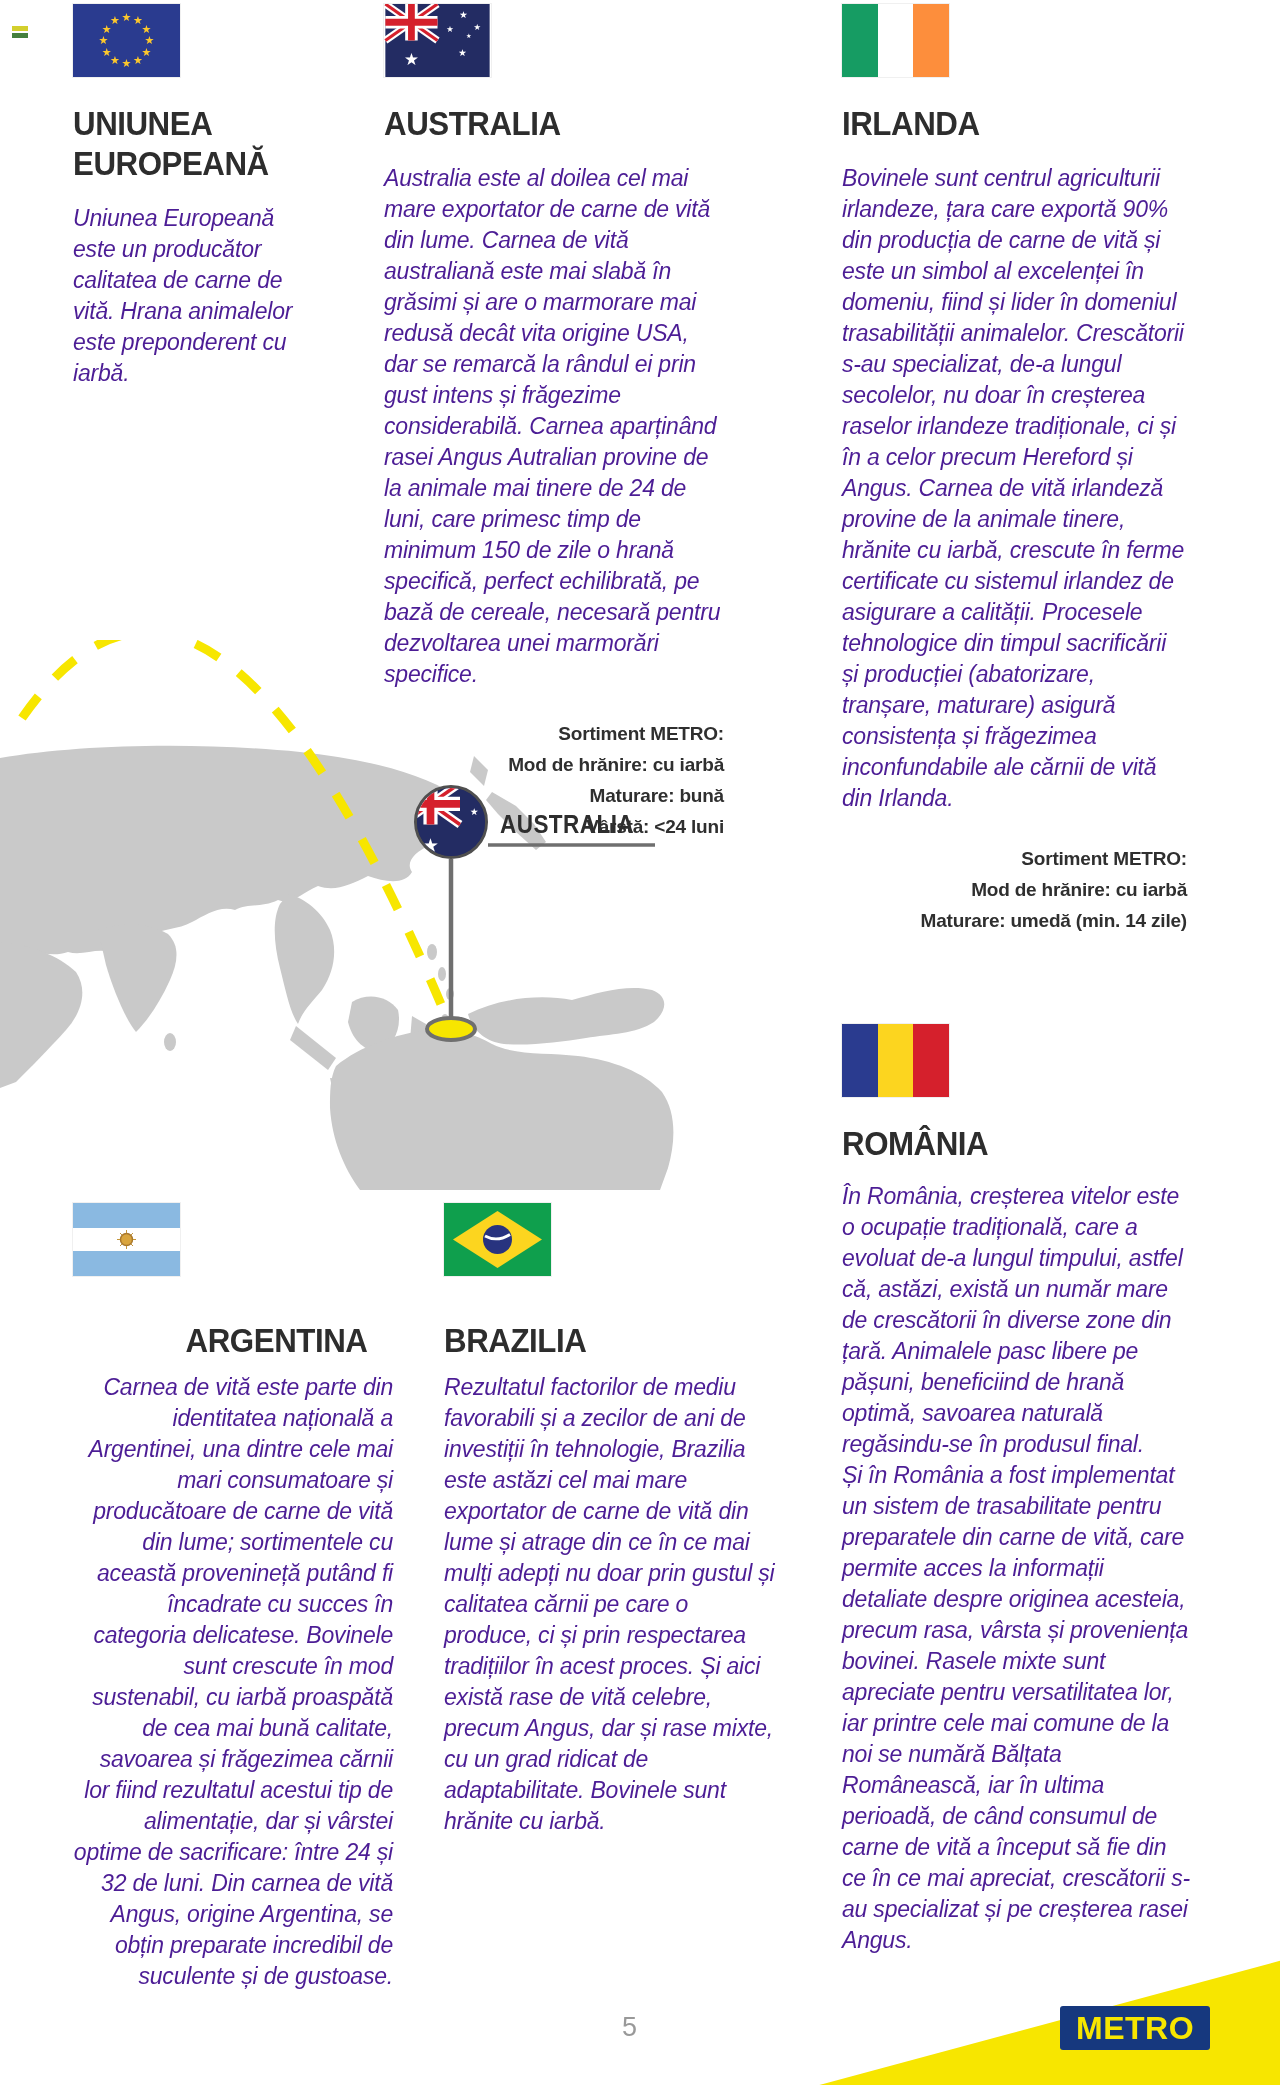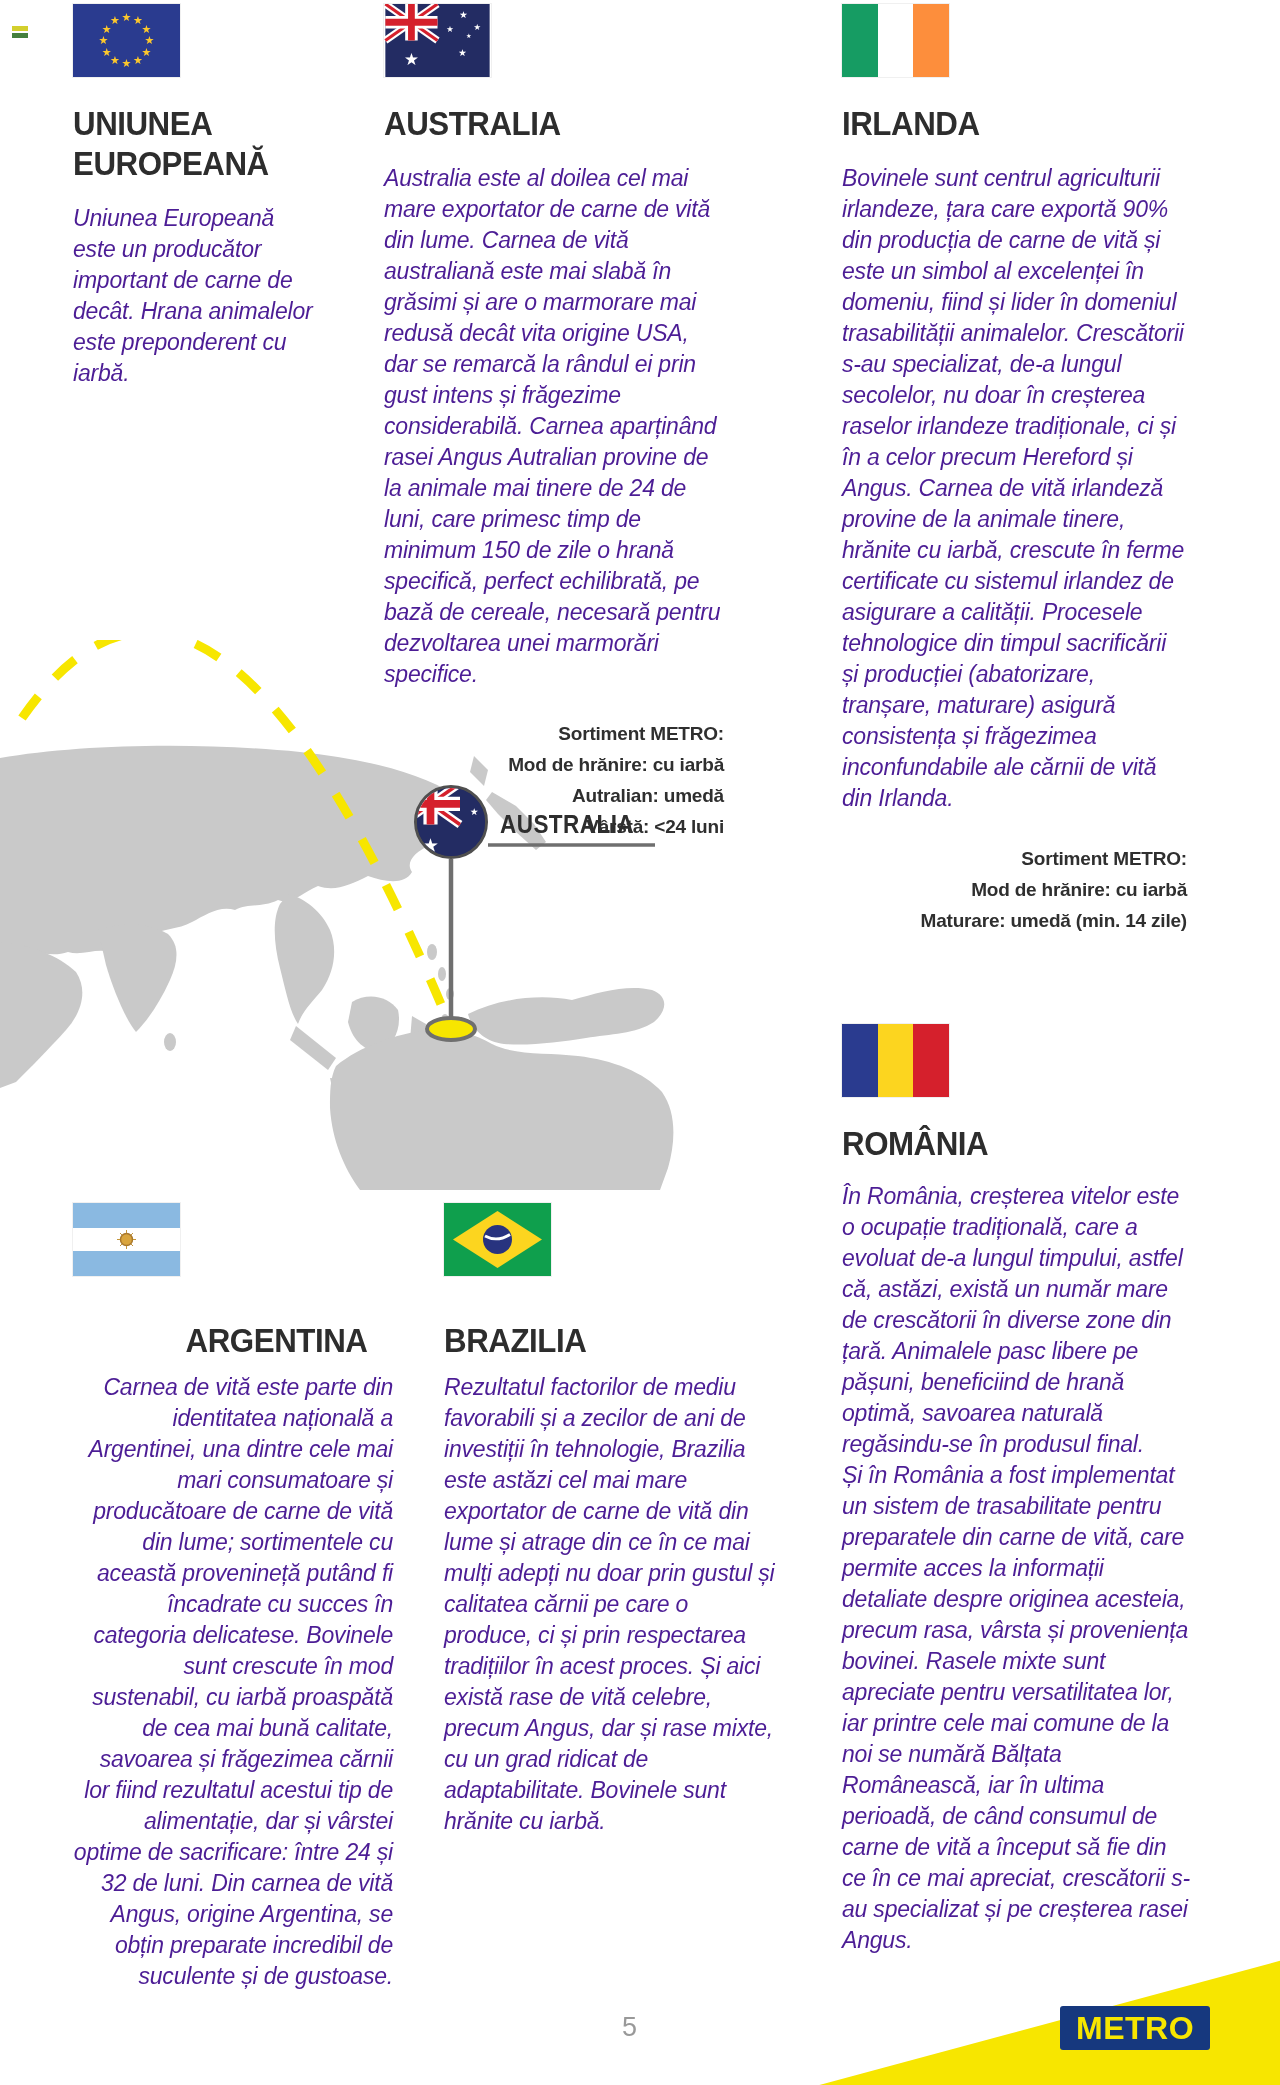--- a/index.html
+++ b/index.html
@@ -99,21 +99,21 @@
           <text x="65" y="56.4" dy="3.8">★</text>
         <text x="53.5" y="59.5" dy="3.8">★</text>
           <text x="42" y="56.4" dy="3.8">★</text>
         <text x="33.6" y="48" dy="3.8">★</text>
           <text x="30.5" y="36.5" dy="3.8">★</text>
         <text x="33.6" y="25" dy="3.8">★</text>
           <text x="42" y="16.6" dy="3.8">★</text>
       </g>
     </svg>
     <div class="heading" style="margin-top:26px;">UNIUNEA EUROPEANĂ</div>
-    <p class="body-text" style="margin-top:20px;">Uniunea Europeană este un producător important de carne de decât. Hrana animalelor este preponderent cu iarbă.</p>
+    <p class="body-text" style="margin-top:20px;">Uniunea Europeană este un producător calitatea de carne de vită. Hrana animalelor este preponderent cu iarbă.</p>
   </div>
 
   <div class="col" style="left:384px;top:4px;width:340px;">
     <svg class="flag" viewBox="0 0 100 70">
       <rect width="100" height="70" fill="#232c63"></rect>
       <line x1="0" y1="0" x2="50" y2="35" stroke="#fff" stroke-width="7"></line>
       <line x1="50" y1="0" x2="0" y2="35" stroke="#fff" stroke-width="7"></line>
       <line x1="0" y1="0" x2="50" y2="35" stroke="#d5202c" stroke-width="3"></line>
       <line x1="50" y1="0" x2="0" y2="35" stroke="#d5202c" stroke-width="3"></line>
       <line x1="25" y1="0" x2="25" y2="35" stroke="#fff" stroke-width="12"></line>
@@ -125,21 +125,21 @@
       <text class="star" x="62" y="24" dy="3" font-size="8" fill="#fff" text-anchor="middle">★</text>
       <text class="star" x="88" y="22" dy="3" font-size="8" fill="#fff" text-anchor="middle">★</text>
       <text class="star" x="74" y="47" dy="3" font-size="9" fill="#fff" text-anchor="middle">★</text>
       <text class="star" x="80" y="31" dy="2" font-size="6" fill="#fff" text-anchor="middle">★</text>
     </svg>
     <div class="heading" style="margin-top:26px;">AUSTRALIA</div>
     <p class="body-text" style="margin-top:20px;min-height:430px;">Australia este al doilea cel mai mare exportator de carne de vită din lume. Carnea de vită australiană este mai slabă în grăsimi și are o marmorare mai redusă decât vita origine USA, dar se remarcă la rândul ei prin gust intens și frăgezime considerabilă. Carnea aparținând rasei Angus Autralian provine de la animale mai tinere de 24 de luni, care primesc timp de minimum 150 de zile o hrană specifică, perfect echilibrată, pe bază de cereale, necesară pentru dezvoltarea unei marmorări specifice.</p>
     <div class="sortiment" style="margin-top:28px;">
       <div>Sortiment METRO:</div>
       <div>Mod de hrănire: cu iarbă</div>
-      <div>Autralian: umedă</div>
+      <div>Maturare: bună</div>
       <div>Vârstă: &lt;24 luni</div>
     </div>
   </div>
 
   <div class="col" style="left:842px;top:4px;width:345px;">
     <svg class="flag" viewBox="0 0 107 73">
       <rect width="36" height="73" fill="#169c63"></rect>
       <rect x="36" width="35" height="73" fill="#ffffff"></rect>
       <rect x="71" width="36" height="73" fill="#fd8e3c"></rect>
     </svg>

